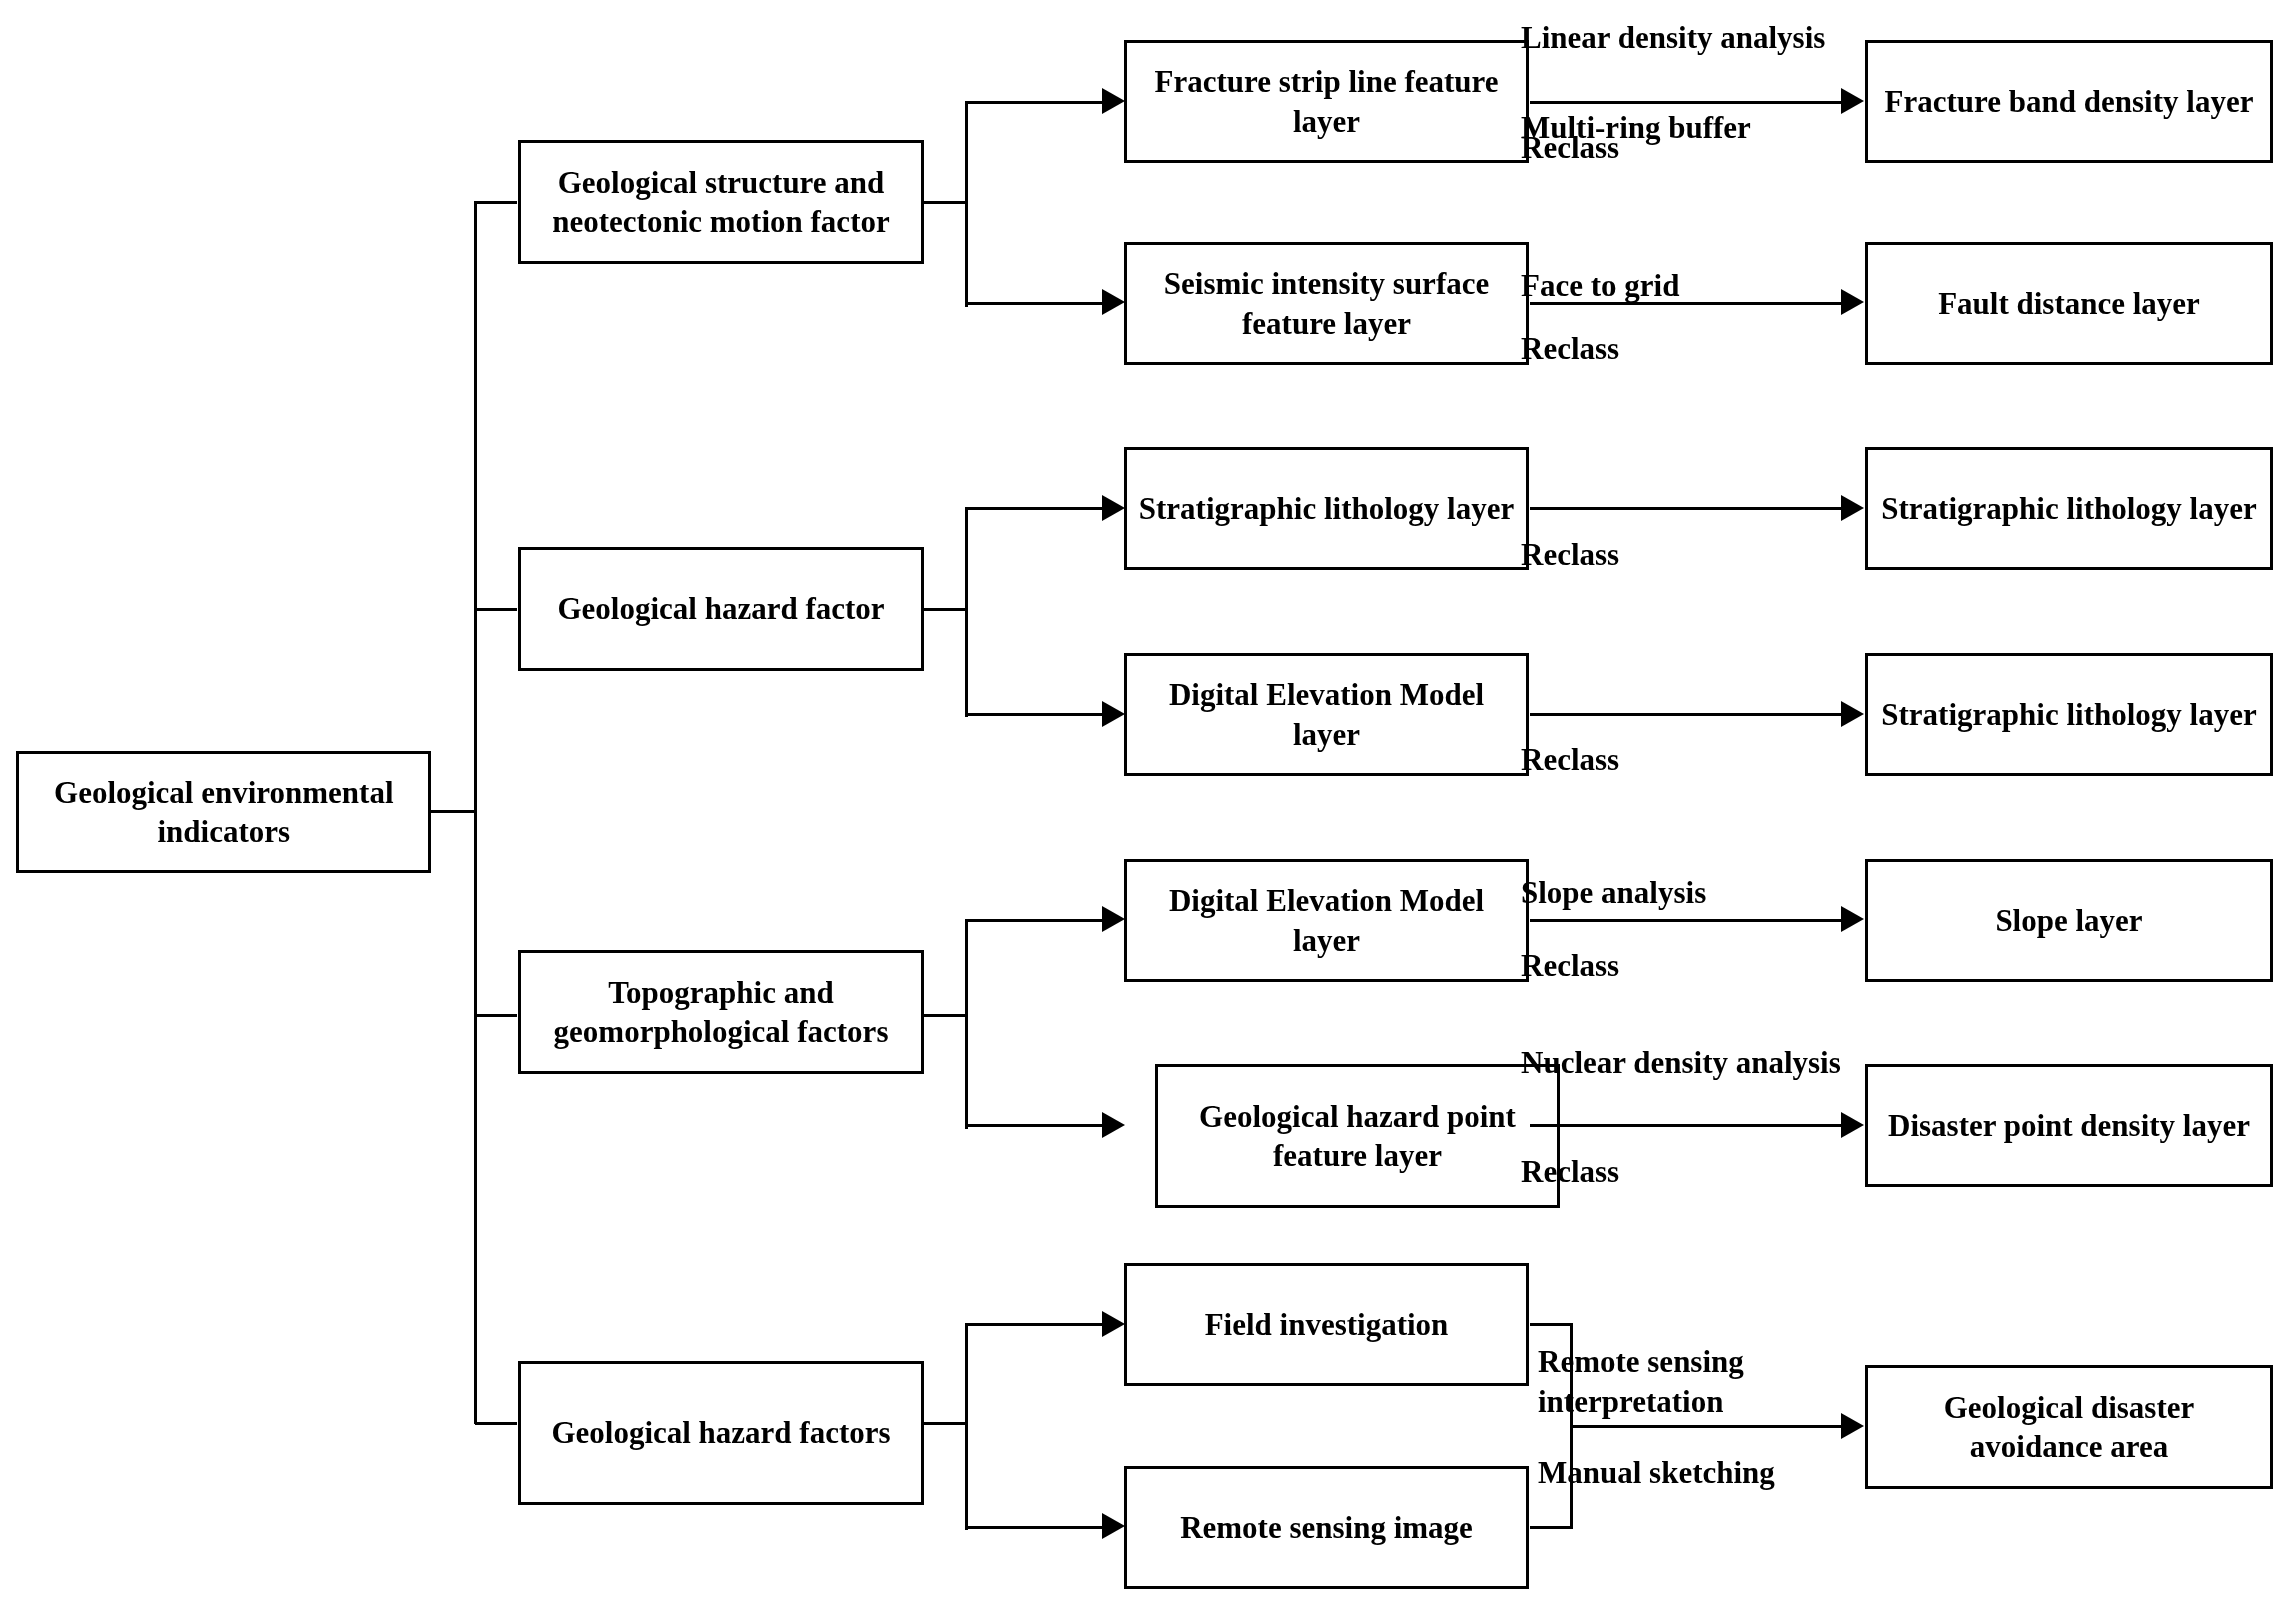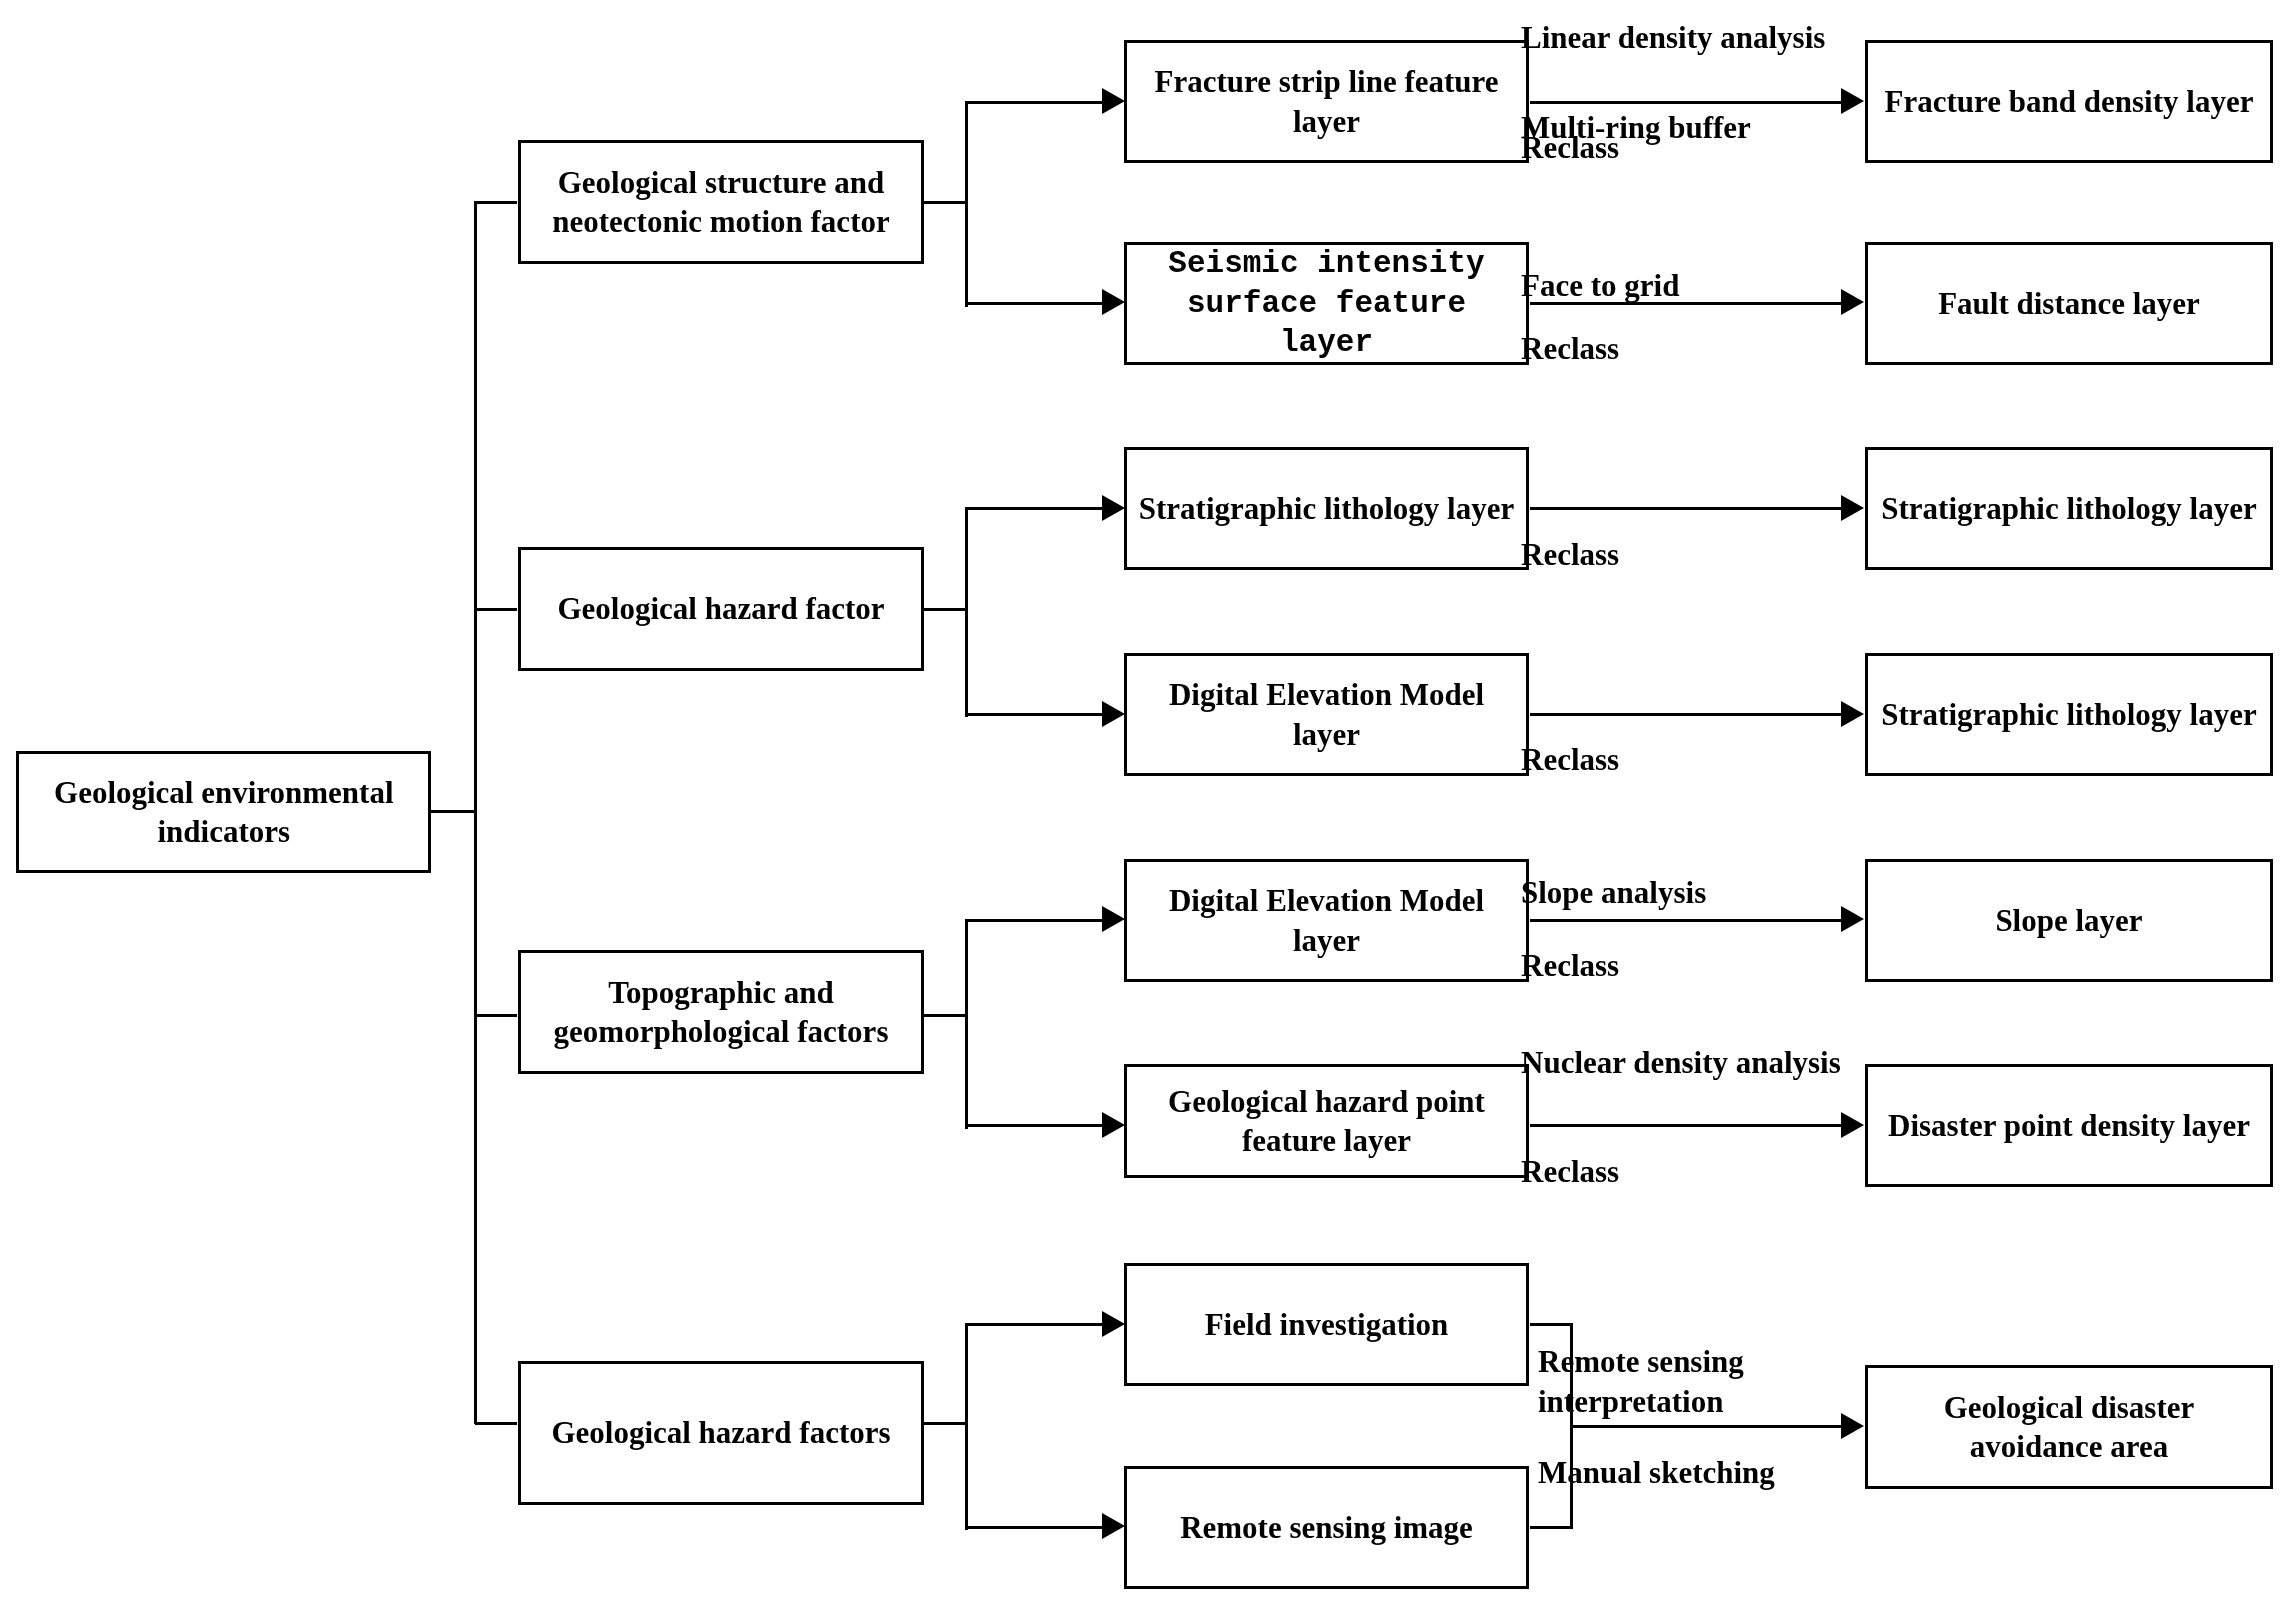--- a/index.html
+++ b/index.html
@@ -50,25 +50,25 @@
 <div id="canvas">
 
   <div class="node" style="left:16.3px;top:751px;width:415px;height:122px;">Geological environmental indicators</div>
 
   <div class="node" style="left:518px;top:140px;width:406px;height:124px;">Geological structure and neotectonic motion factor</div>
   <div class="node" style="left:518px;top:547px;width:406px;height:124px;">Geological hazard factor</div>
   <div class="node" style="left:518px;top:950px;width:406px;height:124px;">Topographic and geomorphological factors</div>
   <div class="node" style="left:518px;top:1361px;width:406px;height:144px;">Geological hazard factors</div>
 
   <div class="node" style="left:1124px;top:40px;width:405px;height:123px;">Fracture strip line feature layer</div>
-  <div class="node" style="left:1124px;top:242px;width:405px;height:123px;font-family:Liberation Mono, monospace;">Seismic intensity surface feature layer</div>
+  <div class="node" style="left:1124px;top:242px;width:405px;height:123px;">Seismic intensity surface feature layer</div>
   <div class="node" style="left:1124px;top:447px;width:405px;height:123px;">Stratigraphic lithology layer</div>
   <div class="node" style="left:1124px;top:653px;width:405px;height:123px;">Digital Elevation Model layer</div>
   <div class="node" style="left:1124px;top:859px;width:405px;height:123px;">Digital Elevation Model layer</div>
-  <div class="node" style="left:1124px;top:1064px;width:405px;height:114px;">Geological hazard point feature layer</div>
+  <div class="node" style="left:1155px;top:1064px;width:405px;height:144px;">Geological hazard point feature layer</div>
   <div class="node" style="left:1124px;top:1466px;width:405px;height:123px;">Remote sensing image</div>
   <div class="node" style="left:1124px;top:1263px;width:405px;height:123px;">Field investigation</div>
 
   <div class="node" style="left:1865px;top:40px;width:408px;height:123px;">Fracture band density layer</div>
   <div class="node" style="left:1865px;top:242px;width:408px;height:123px;">Fault distance layer</div>
   <div class="node" style="left:1865px;top:447px;width:408px;height:123px;">Stratigraphic lithology layer</div>
   <div class="node" style="left:1865px;top:653px;width:408px;height:123px;">Stratigraphic lithology layer</div>
   <div class="node" style="left:1865px;top:859px;width:408px;height:123px;">Slope layer</div>
   <div class="node" style="left:1865px;top:1064px;width:408px;height:123px;">Disaster point density layer</div>
   <div class="node" style="left:1865px;top:1365px;width:408px;height:124px;">Geological disaster avoidance area</div>

